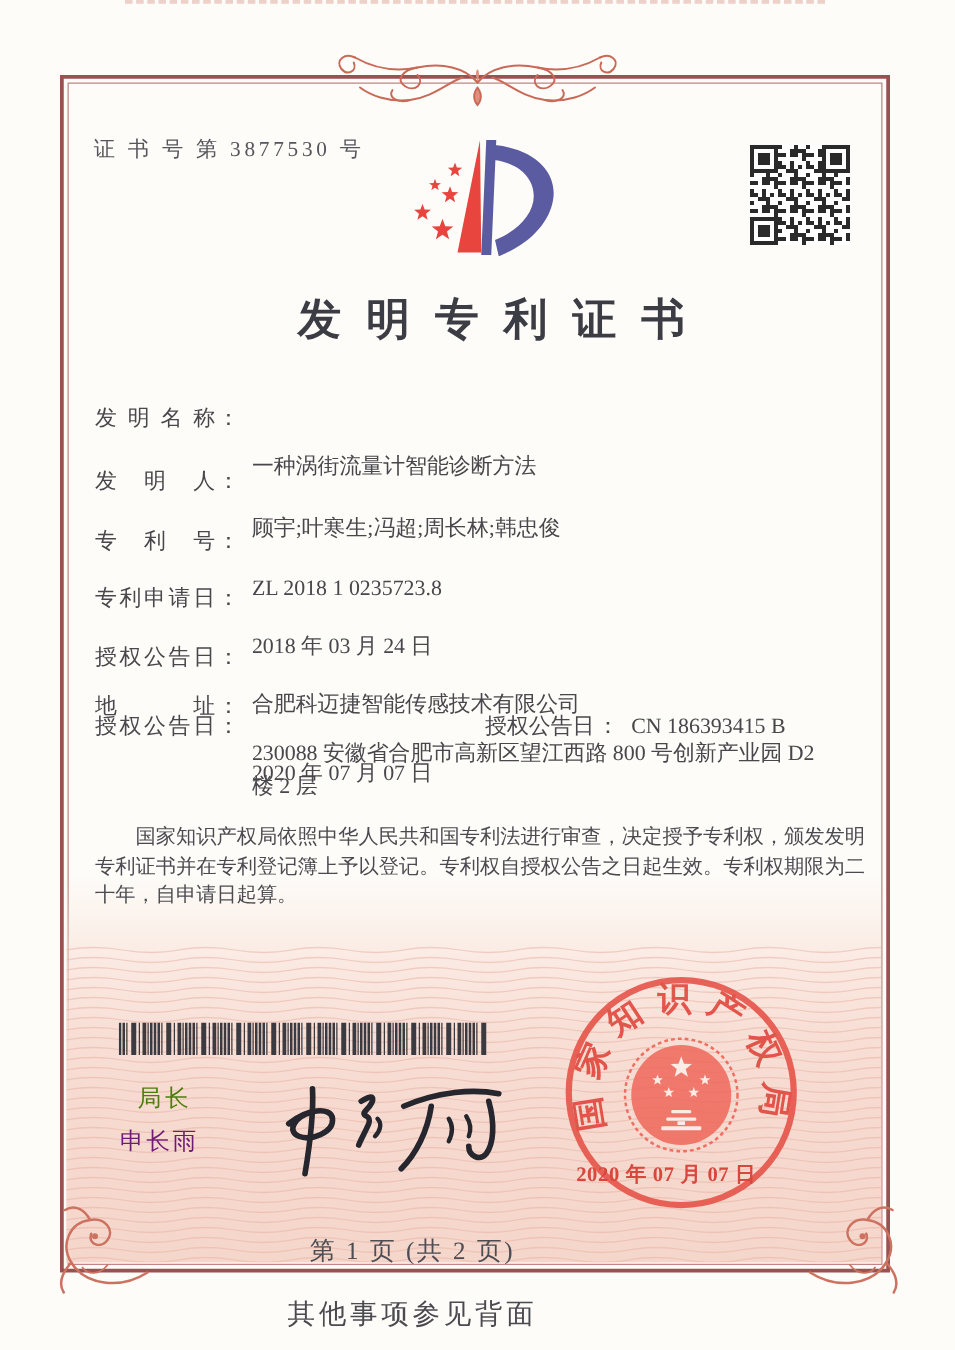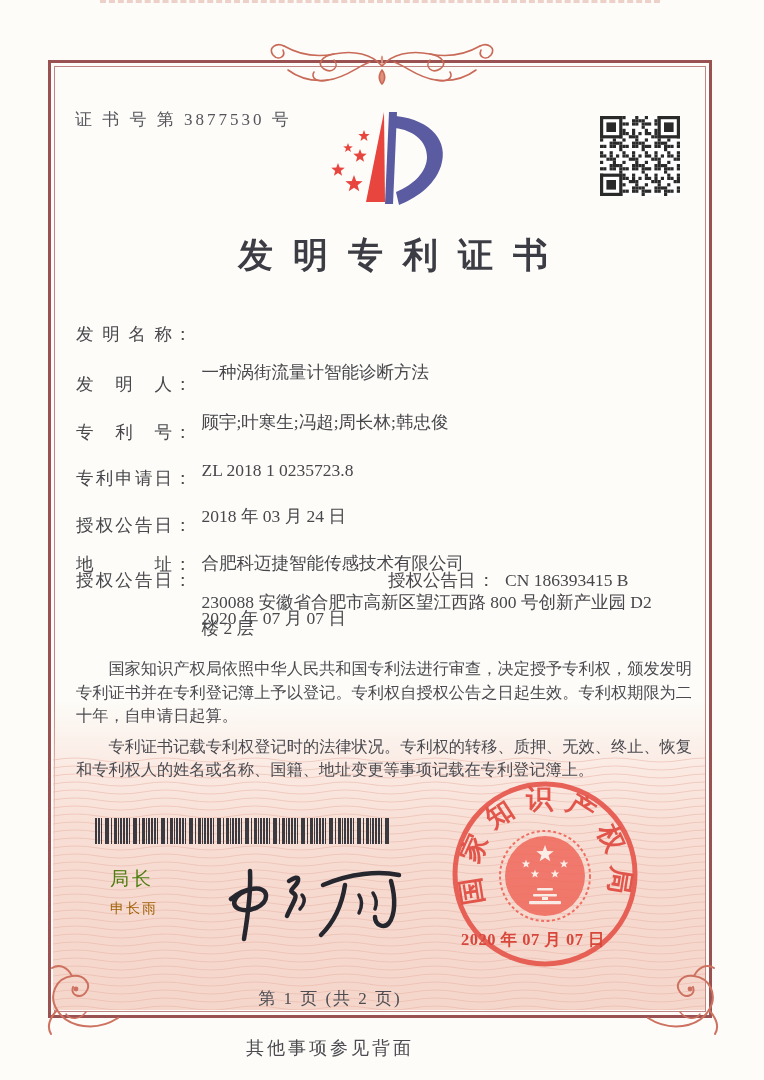--- a/index.html
+++ b/index.html
@@ -44,27 +44,27 @@
   .flabel{display:inline-block;width:96px;text-align:justify;text-align-last:justify;vertical-align:top;}
   .fcolon{display:inline-block;margin:0 10px 0 2px;vertical-align:top;}
   .fvalue{display:inline-block;vertical-align:top;max-width:470px;white-space:pre-line;line-height:26px;margin-top:37px;}
   .grant-no-pair{position:absolute;left:312px;top:0;}
   .paragraphs{left:76px;top:638px;width:616px;z-index:3;margin-top:20px;}
   .paragraphs p{
     margin:0 0 7px 0;font-size:16.2px;line-height:23.5px;
     text-indent:2em;text-align:justify;color:#4a4a50;
   }
   .director-title{left:110px;top:866px;font-size:19px;letter-spacing:3px;color:#4d7c0f;z-index:3;font-family:"Liberation Sans","DejaVu Sans",sans-serif;}
-  .director-name{left:110px;top:900px;font-size:14px;letter-spacing:2px;color:#a16207;z-index:3;font-family:"Liberation Sans","DejaVu Sans",sans-serif;}
+  .director-name{left:96px;top:900px;font-size:19px;letter-spacing:2px;color:#701a75;z-index:3;font-family:"Liberation Sans","DejaVu Sans",sans-serif;}
   .seal-date{
     left:458px;top:929px;width:150px;text-align:center;
     font-size:16.5px;color:#d8473b;font-weight:bold;z-index:5;letter-spacing:.5px;
   }
-  .page-info{left:130px;top:987px;width:400px;text-align:center;font-size:17px;letter-spacing:2px;color:#4c4c52;z-index:3;}
-  .back-note{left:130px;top:1036px;width:400px;text-align:center;font-size:18px;letter-spacing:3px;color:#4a4a50;z-index:3;}
+  .page-info{left:130px;top:987px;width:400px;text-align:center;font-size:20px;letter-spacing:2px;color:#4c4c52;z-index:3;}
+  .back-note{left:130px;top:1036px;width:400px;text-align:center;font-size:22px;letter-spacing:3px;color:#4a4a50;z-index:3;}
   
   .logo{left:308px;top:96px;z-index:3;}
   .qr{left:600px;top:116px;z-index:3;}
   .barcode{left:95px;top:818px;z-index:3;}
   .signature{left:203px;top:843px;z-index:4;}
   .seal{left:450px;top:779px;z-index:4;opacity:.9;}
   .ornament-top{left:258px;top:36px;z-index:2;}
   .corner-fl{z-index:2;}
   .corner-fl.left{left:40px;top:960px;}
   .corner-fl.right{left:644px;top:960px;transform:scaleX(-1);}
@@ -390,21 +390,20 @@
 </div>
 <div class="abs field" style="top:568px">
   <span class="flabel">授权公告日</span><span class="fcolon">：</span><span class="fvalue">2020 年 07 月 07 日</span>
   <span class="grant-no-pair">
     <span>授权公告日</span><span class="fcolon">：</span><span>CN 186393415 B</span>
   </span>
 </div>
 
 <div class="abs paragraphs">
   <p>国家知识产权局依照中华人民共和国专利法进行审查，决定授予专利权，颁发发明专利证书并在专利登记簿上予以登记。专利权自授权公告之日起生效。专利权期限为二十年，自申请日起算。</p>
-  <p>专利证书记载专利权登记时的法律状况。专利权的转移、质押、无效、终止、恢复和专利权人的姓名或名称、国籍、地址变更等事项记载在专利登记簿上。</p>
 </div>
 
 <svg class="abs barcode" id="barcode-svg" width="296" height="26" viewBox="0 0 296 26">
     <rect x="0" y="0" width="2" height="26" fill="#3a3a40"></rect>
     <rect x="3" y="0" width="2" height="26" fill="#3a3a40"></rect>
     <rect x="6" y="0" width="1" height="26" fill="#3a3a40"></rect>
     <rect x="10" y="0" width="4" height="26" fill="#3a3a40"></rect>
     <rect x="16" y="0" width="1" height="26" fill="#3a3a40"></rect>
     <rect x="19" y="0" width="3" height="26" fill="#3a3a40"></rect>
     <rect x="23" y="0" width="1" height="26" fill="#3a3a40"></rect>

